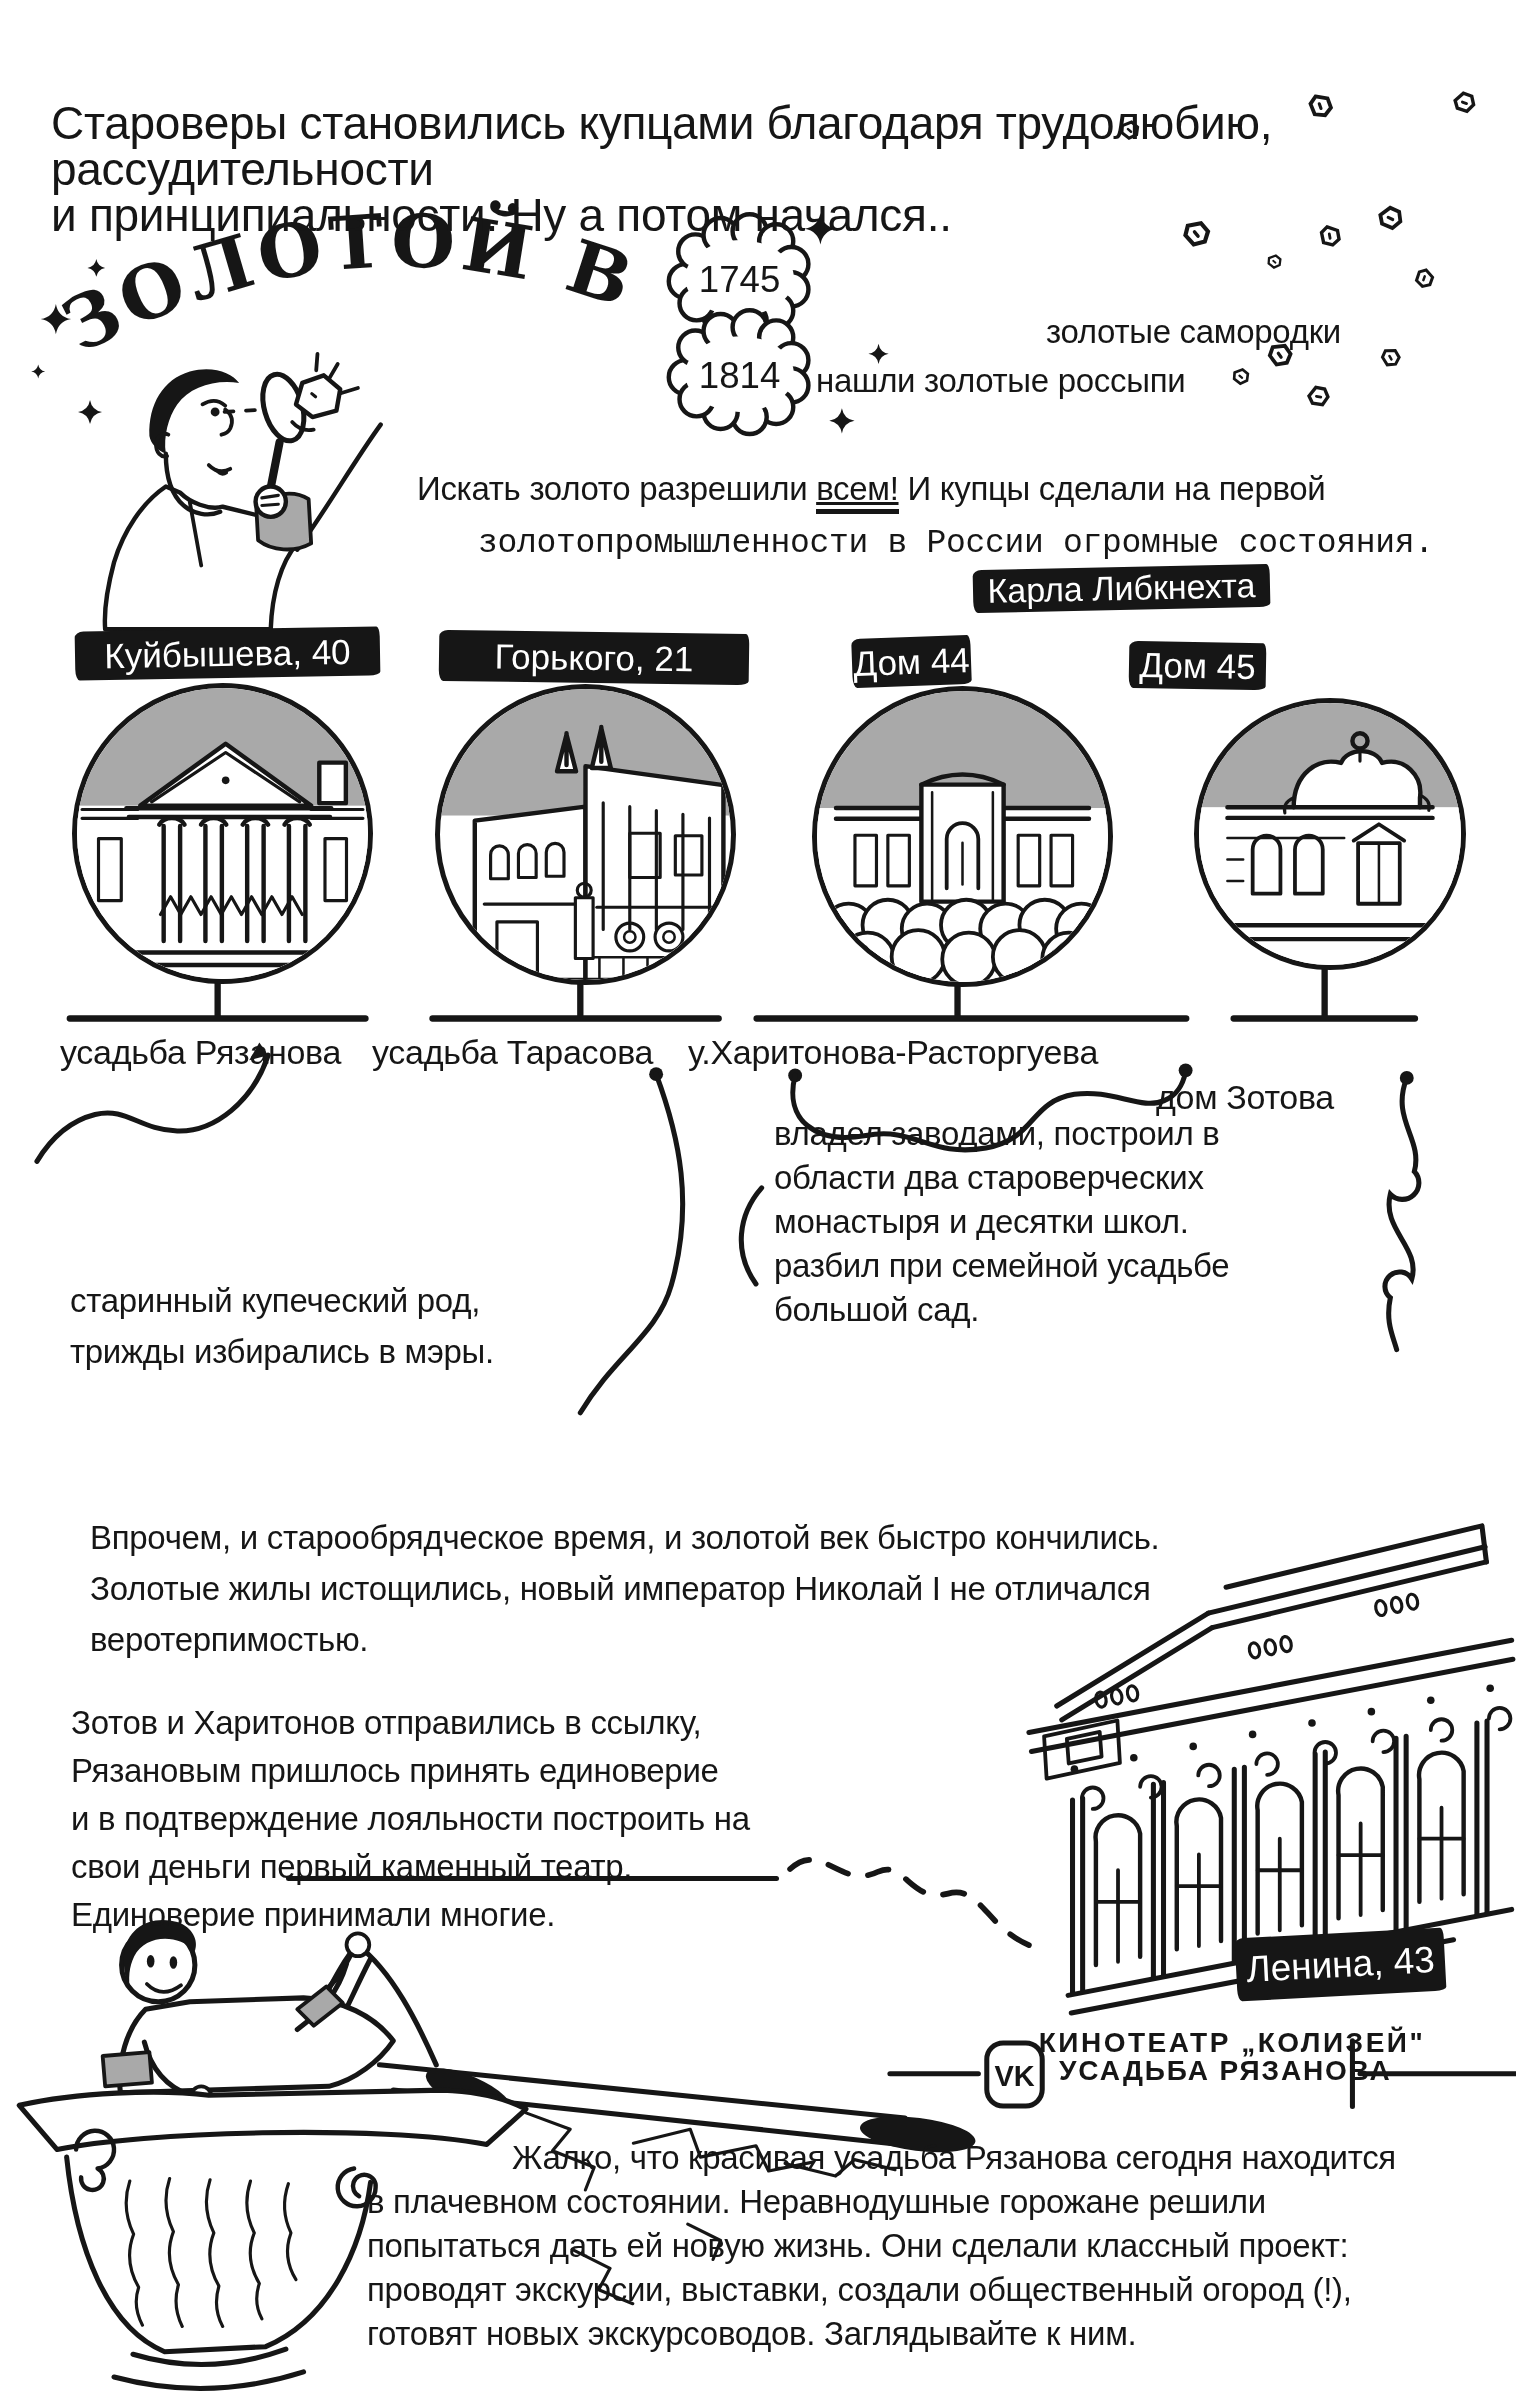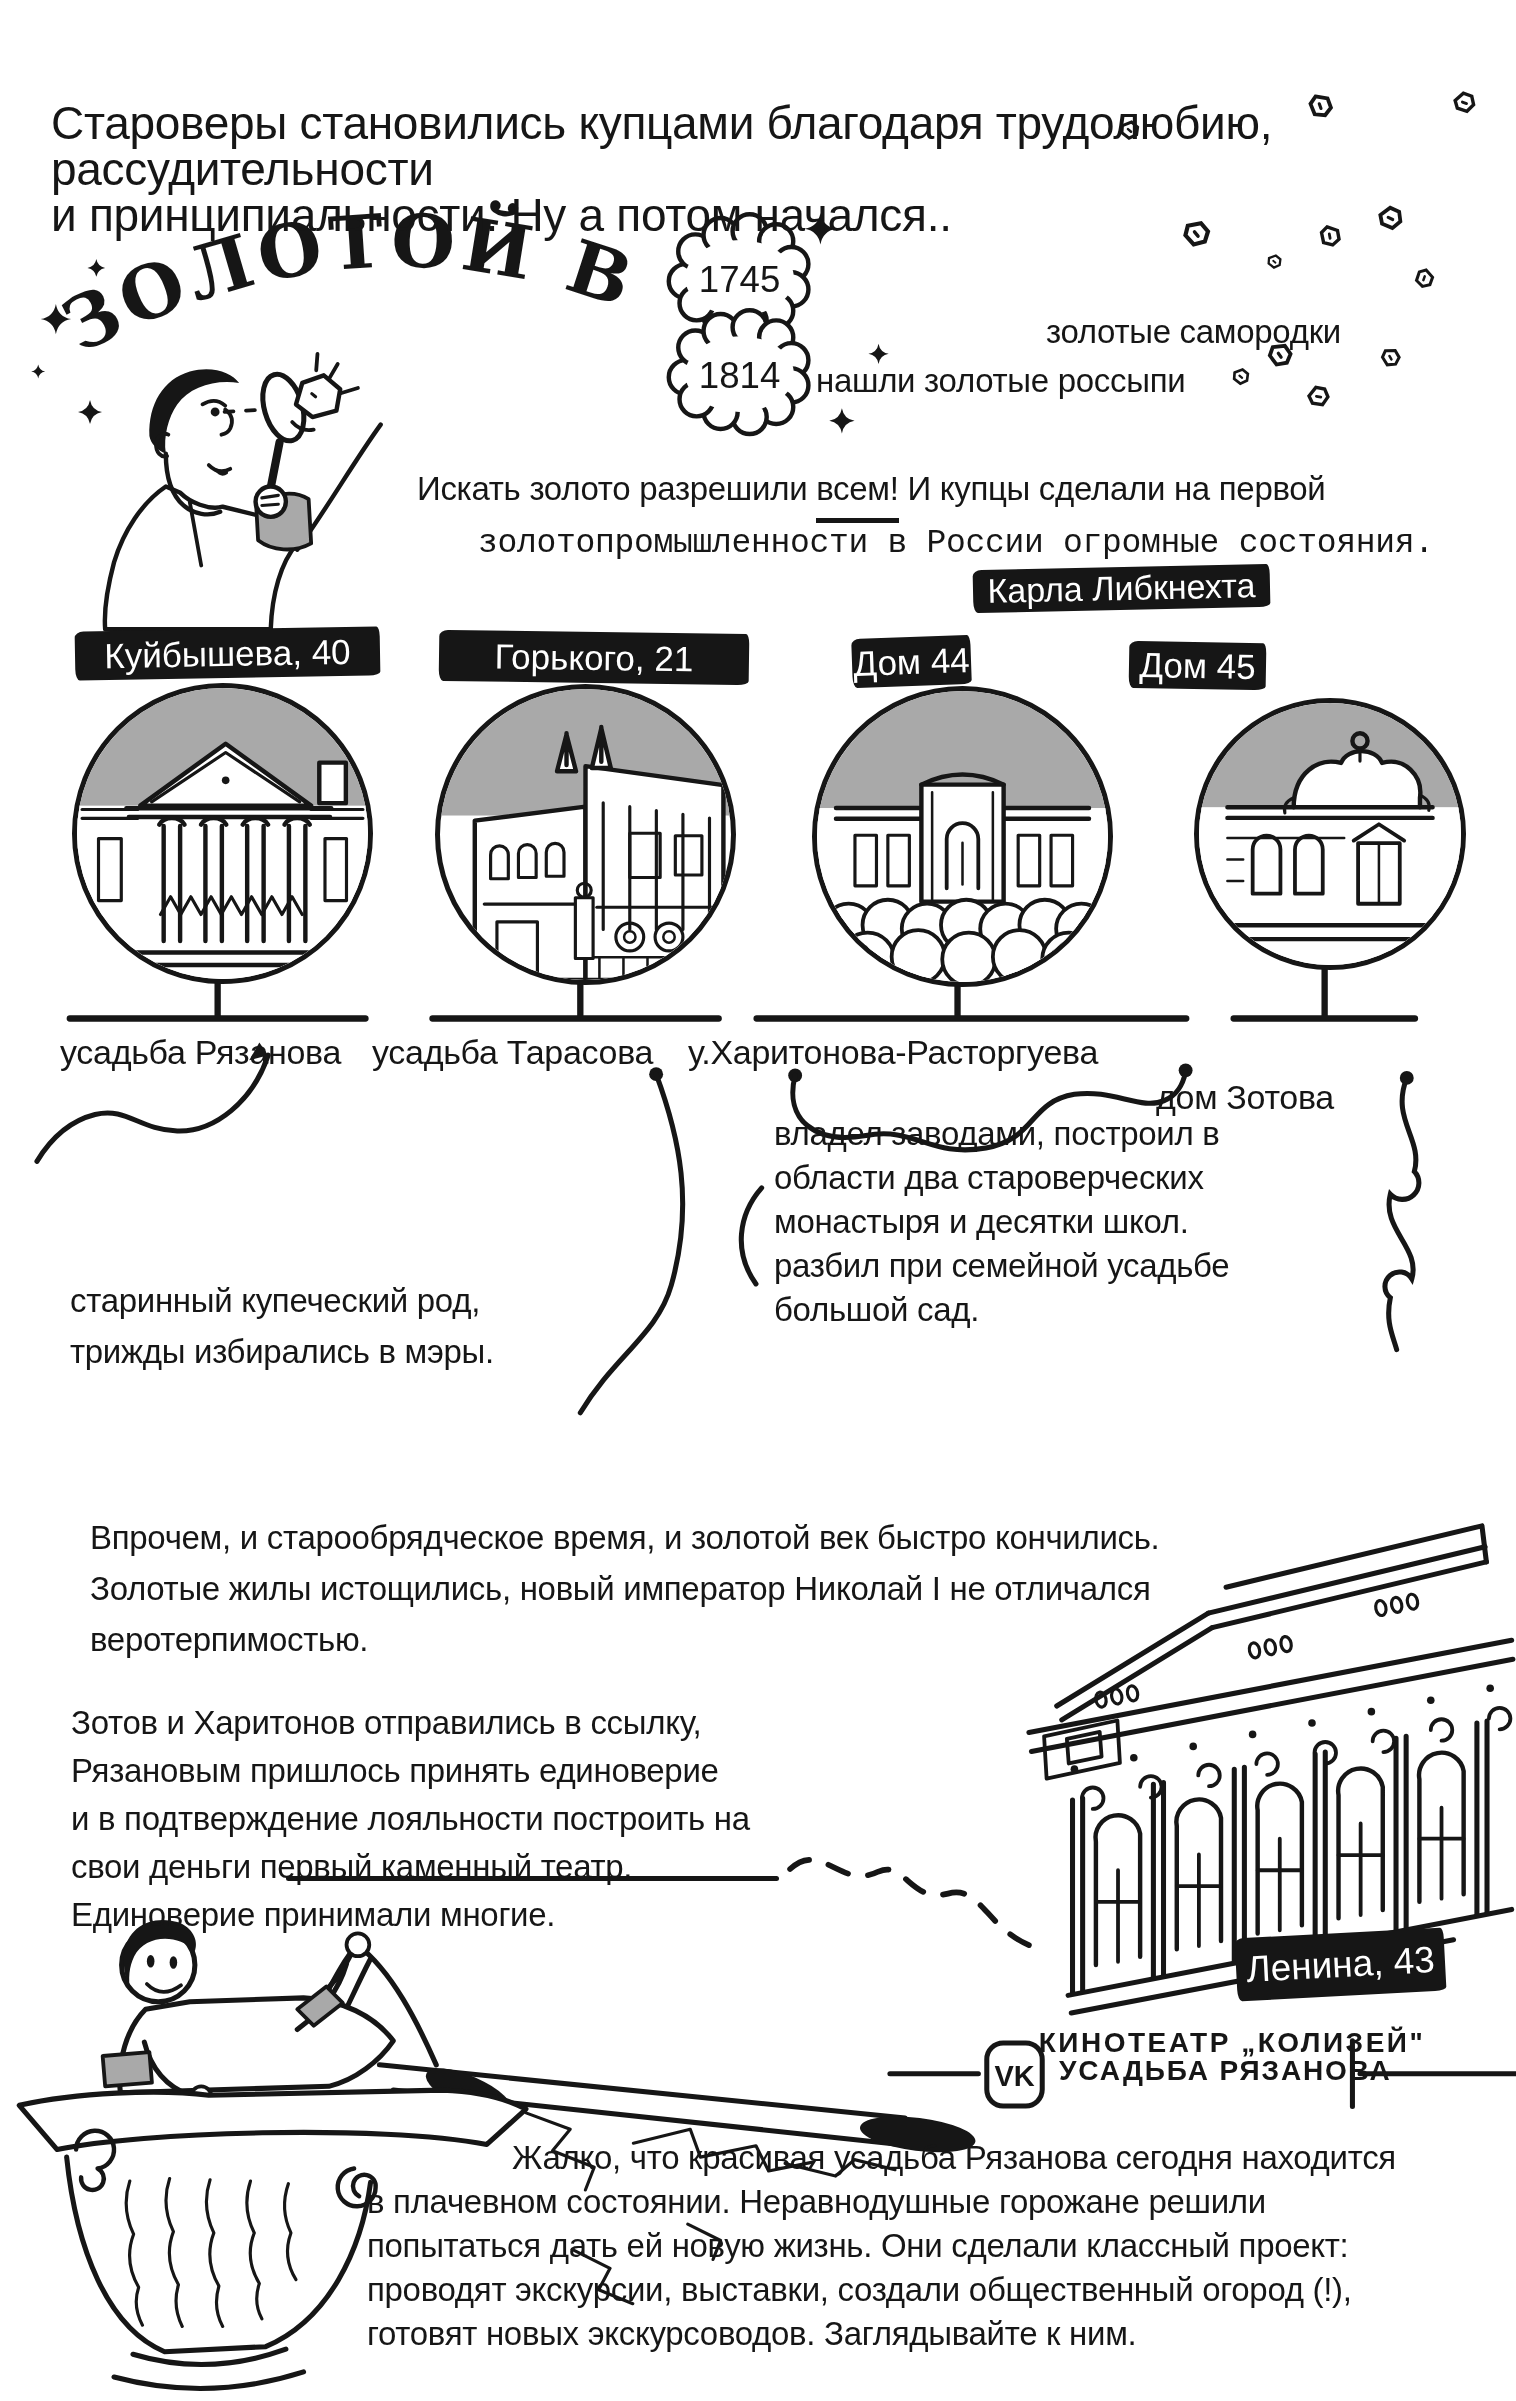--- a/index.html
+++ b/index.html
@@ -9,21 +9,21 @@
   .pre{white-space:pre-line;}
   .overlay{position:absolute;left:0;top:0;z-index:1;}
   .banner{position:absolute;z-index:5;background:#161616;color:#ffffff;display:flex;
           align-items:center;justify-content:center;font-size:35px;letter-spacing:0;
           border-radius:8.8px 3.2px 11.4px 4.4px / 6.3px 10px 3.8px 11.4px;}
   .circle{position:absolute;z-index:3;border:5px solid #161616;border-radius:50%;
           overflow:hidden;background:#ffffff;}
   .circle svg{display:block;}
   .name{font-size:34px;line-height:38px;}
   .handcaps{position:absolute;z-index:6;font-weight:bold;text-transform:uppercase;color:#161616;}
-  .emph-underline{border-bottom:5.7px solid #161616;padding-bottom:11px;}
+  .emph-underline{border-bottom:5.7px solid #161616;padding-bottom:2px;text-decoration:underline;}
   .rule{position:absolute;z-index:4;background:#161616;border-radius:3.2px;}
   .vkrow{position:absolute;z-index:6;}
 </style>
 </head>
 <body>
 
 <div class="page">
 
   <svg class="overlay" width="1517" height="2401" viewBox="0 0 2400 3800">
     <defs>

